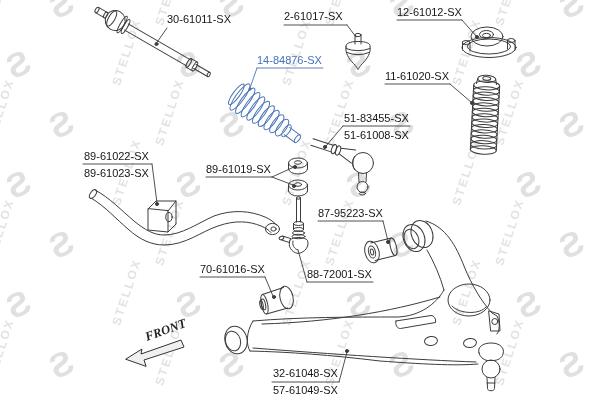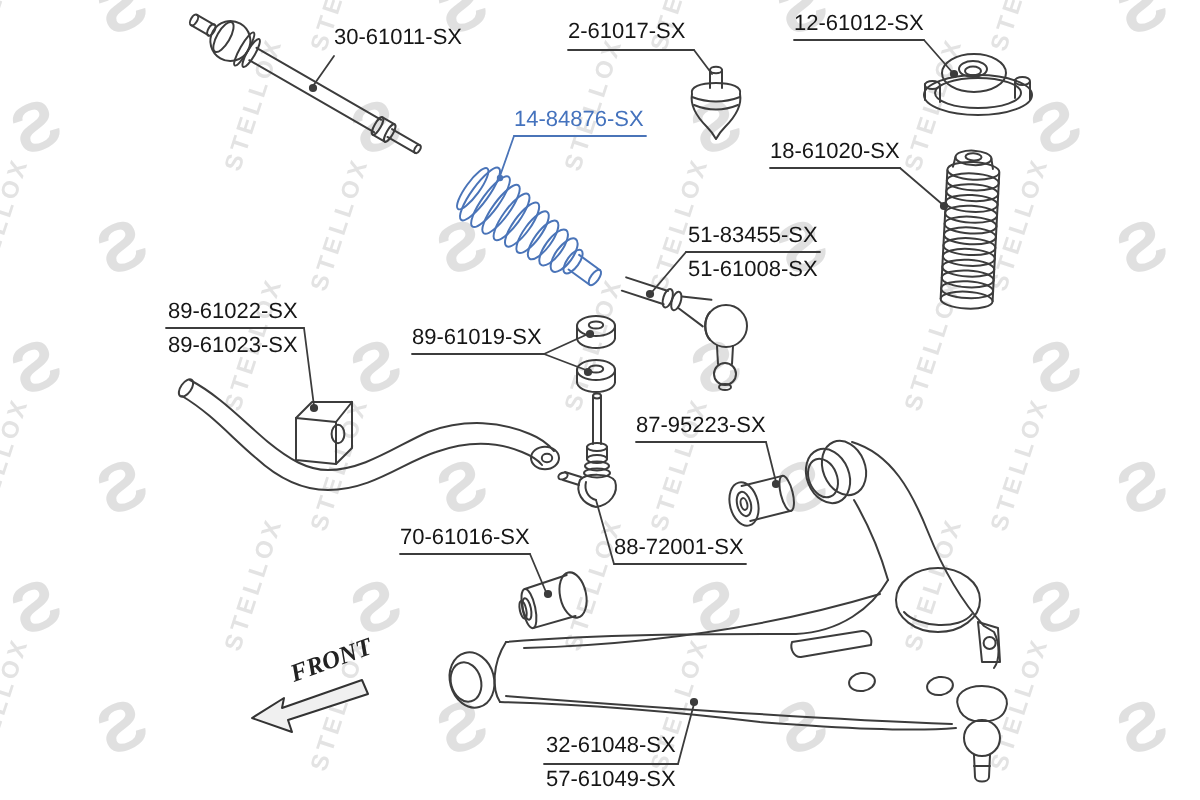--- a/index.html
+++ b/index.html
@@ -313,21 +313,21 @@
         <path d="M126,359 L142,349 L141,354 L181,340 L184,347 L144,360 L146,366 Z" fill="#f0f0f0" stroke="#333"></path>
         <text transform="translate(147,341) rotate(-20)" font-size="12.5" font-weight="bold" font-style="italic" fill="#222" stroke="none" font-family="Liberation Serif, serif">FRONT</text>
       </g>
     </g>
   </svg>
 
   <div class="plabel" style="left:167px;top:13px">30-61011-SX</div>
   <div class="plabel" style="left:284px;top:10px">2-61017-SX</div>
   <div class="plabel" style="left:397px;top:6px">12-61012-SX</div>
   <div class="plabel blue" style="left:257px;top:54px">14-84876-SX</div>
-  <div class="plabel" style="left:385px;top:70px">18-61020-SX</div>
+  <div class="plabel" style="left:385px;top:70px">11-61020-SX</div>
   <div class="plabel" style="left:344px;top:112px">51-83455-SX</div>
   <div class="plabel" style="left:344px;top:129px">51-61008-SX</div>
   <div class="plabel" style="left:84px;top:150px">89-61022-SX</div>
   <div class="plabel" style="left:84px;top:167px">89-61023-SX</div>
   <div class="plabel" style="left:206px;top:163px">89-61019-SX</div>
   <div class="plabel" style="left:318px;top:207px">87-95223-SX</div>
   <div class="plabel" style="left:307px;top:268px">88-72001-SX</div>
   <div class="plabel" style="left:200px;top:263px">70-61016-SX</div>
   <div class="plabel" style="left:273px;top:367px">32-61048-SX</div>
   <div class="plabel" style="left:273px;top:384px">57-61049-SX</div>

